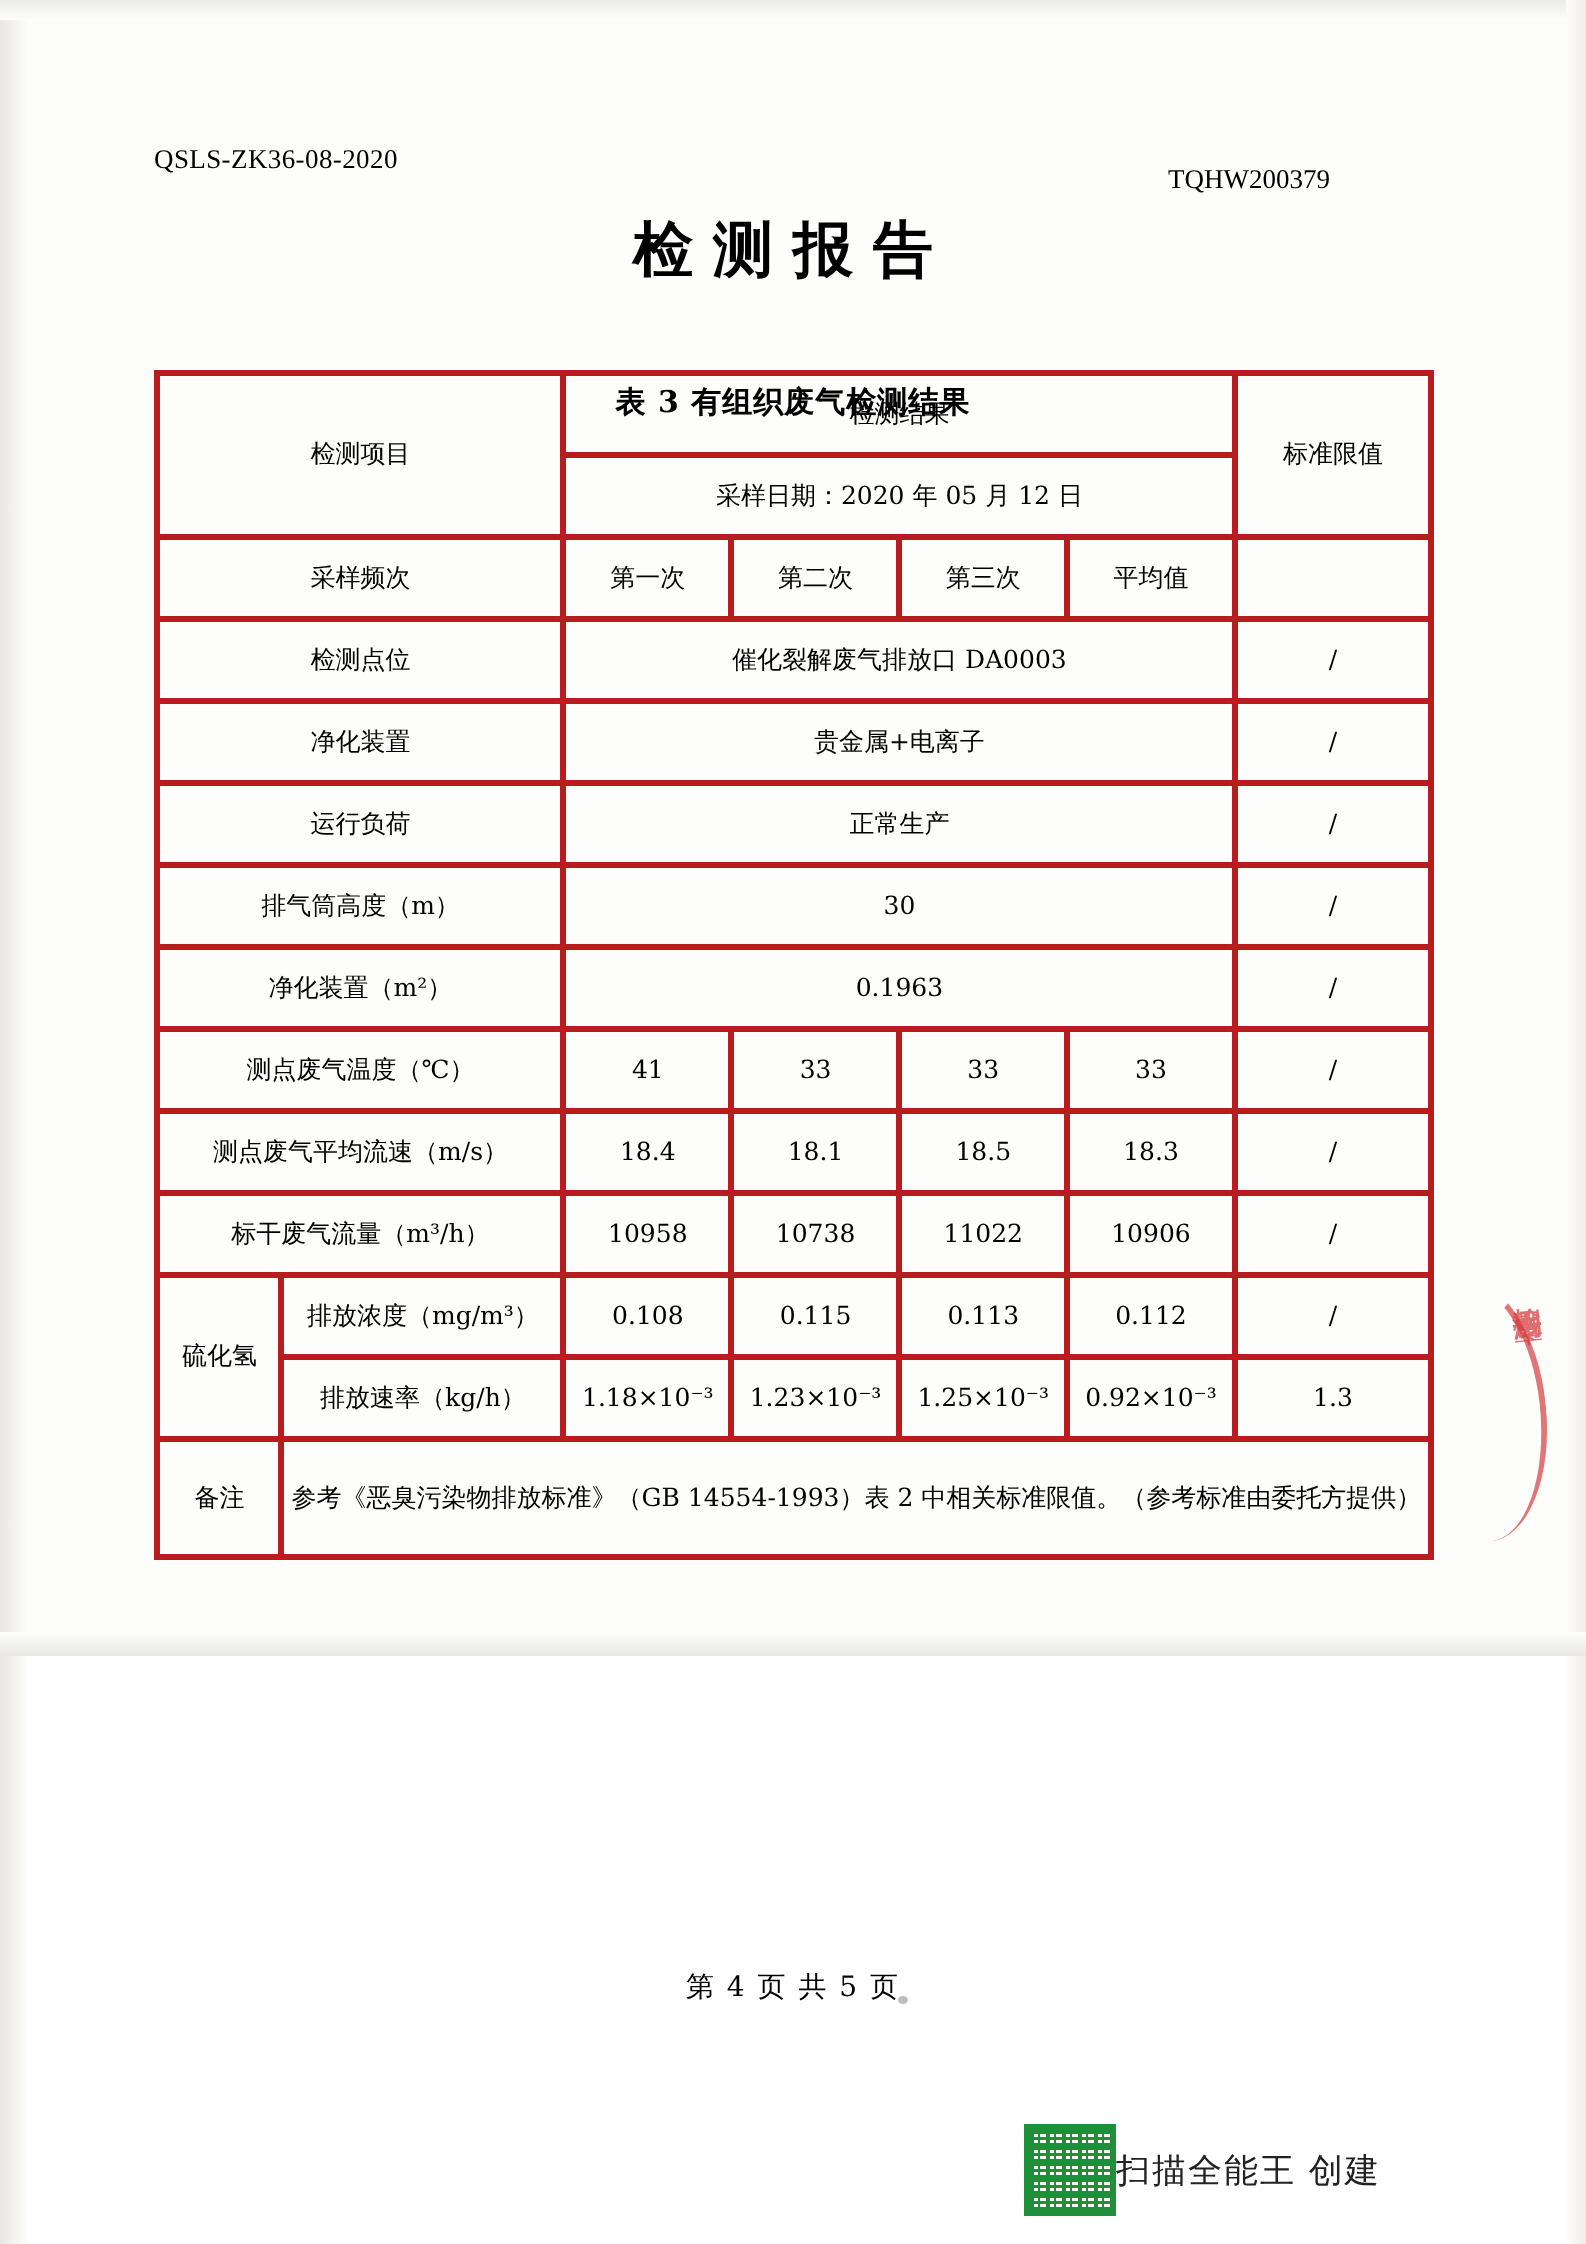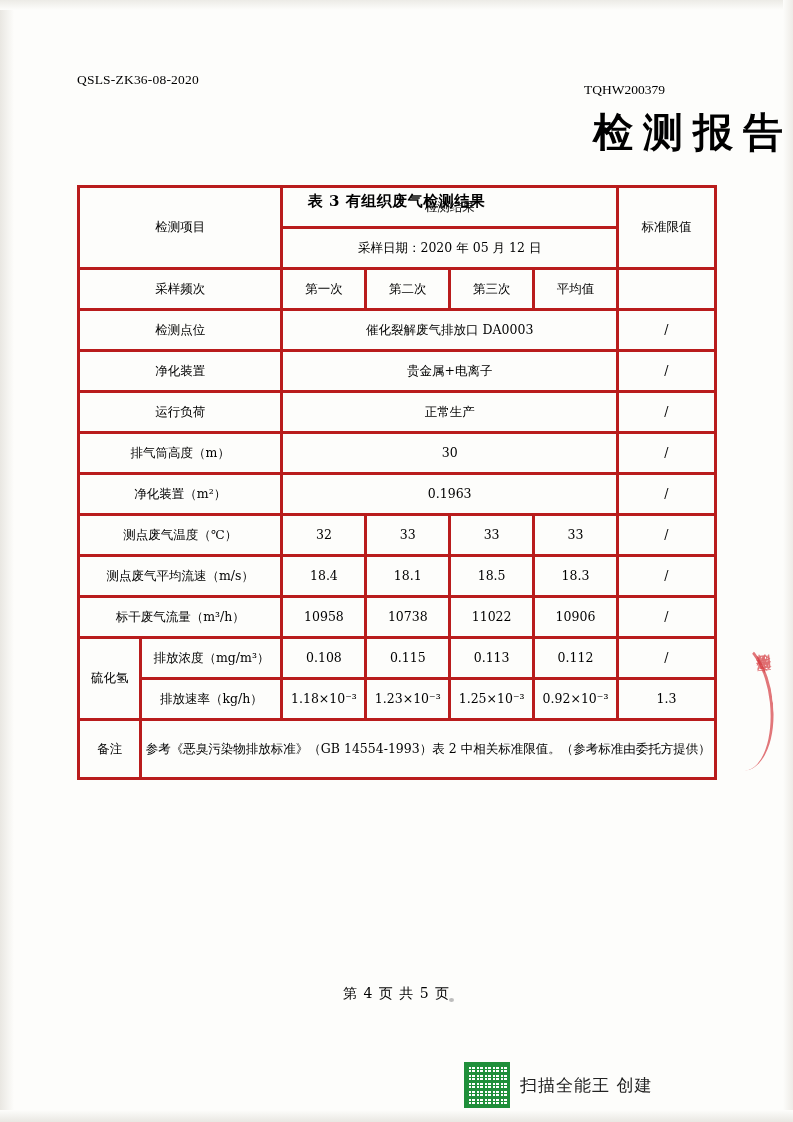--- a/index.html
+++ b/index.html
@@ -12,21 +12,21 @@
     background: #ffffff;
     font-family: "Liberation Serif", serif;
     color: #000000;
     position: relative;
     overflow: hidden;
   }
   .page {
     position: absolute;
     left: 0; top: 0;
     width: 793px;
-    height: 1122px;
+    height: 828px;
     background: #fdfdfb;
   }
   
   .scan-edge-left {
     position: absolute; left: 0; top: 0; width: 14px; height: 1122px;
     background: linear-gradient(to right, #e9e7e2, #fdfdfb);
   }
   .scan-edge-top {
     position: absolute; left: 0; top: 0; width: 793px; height: 10px;
     background: linear-gradient(to bottom, #ecebe6, #fdfdfb);
@@ -53,22 +53,22 @@
     right: 128px;
     top: 82px;
     font-size: 13.5px;
     font-family: "Liberation Serif", serif;
   }
   .doc-title {
     position: absolute;
     left: 0;
     top: 105px;
     width: 793px;
-    text-align: right;
-    font-size: 40px;
+    text-align: center;
+    font-size: 30px;
     font-weight: bold;
     letter-spacing: 10px;
     font-family: "DejaVu Serif", serif;
   }
   .table-caption {
     position: absolute;
     left: 0;
     top: 160px;
     width: 793px;
     text-align: center;
@@ -147,25 +147,24 @@
     height: 128px;
     border-right: 3px solid #d4373c;
     border-top: 3px solid transparent;
     border-radius: 0 50% 50% 0 / 0 50% 50% 0;
     opacity: 0.68;
   }
 
   
   .wm {
     position: absolute;
-    left: 464px;
+    left: 512px;
     top: 1062px;
     display: flex;
     align-items: center;
-    gap: 10px;
   }
   .wm-qr {
     width: 46px;
     height: 46px;
     background-color: #ffffff;
     background-image:
       linear-gradient(90deg, #1f8f3a 25%, transparent 25%, transparent 50%, #1f8f3a 50%, #1f8f3a 62%, transparent 62%),
       linear-gradient(0deg, #1f8f3a 18%, transparent 18%, transparent 40%, #1f8f3a 40%, #1f8f3a 55%, transparent 55%, transparent 78%, #1f8f3a 78%);
     background-size: 8px 8px, 8px 8px;
     border: 3px solid #1f8f3a;
@@ -250,21 +249,21 @@
         <td class="tall">/</td>
       </tr>
       <tr>
         <td class="tall" colspan="2">净化装置（m²）</td>
         <td class="tall" colspan="4">0.1963</td>
         <td class="tall">/</td>
       </tr>
 
       <tr>
         <td class="tall" colspan="2">测点废气温度（℃）</td>
-        <td class="tall">32</td>
+        <td class="tall">41</td>
         <td class="tall">33</td>
         <td class="tall">33</td>
         <td class="tall">33</td>
         <td class="tall">/</td>
       </tr>
       <tr>
         <td class="tall" colspan="2">测点废气平均流速（m/s）</td>
         <td class="tall">18.4</td>
         <td class="tall">18.1</td>
         <td class="tall">18.5</td>

